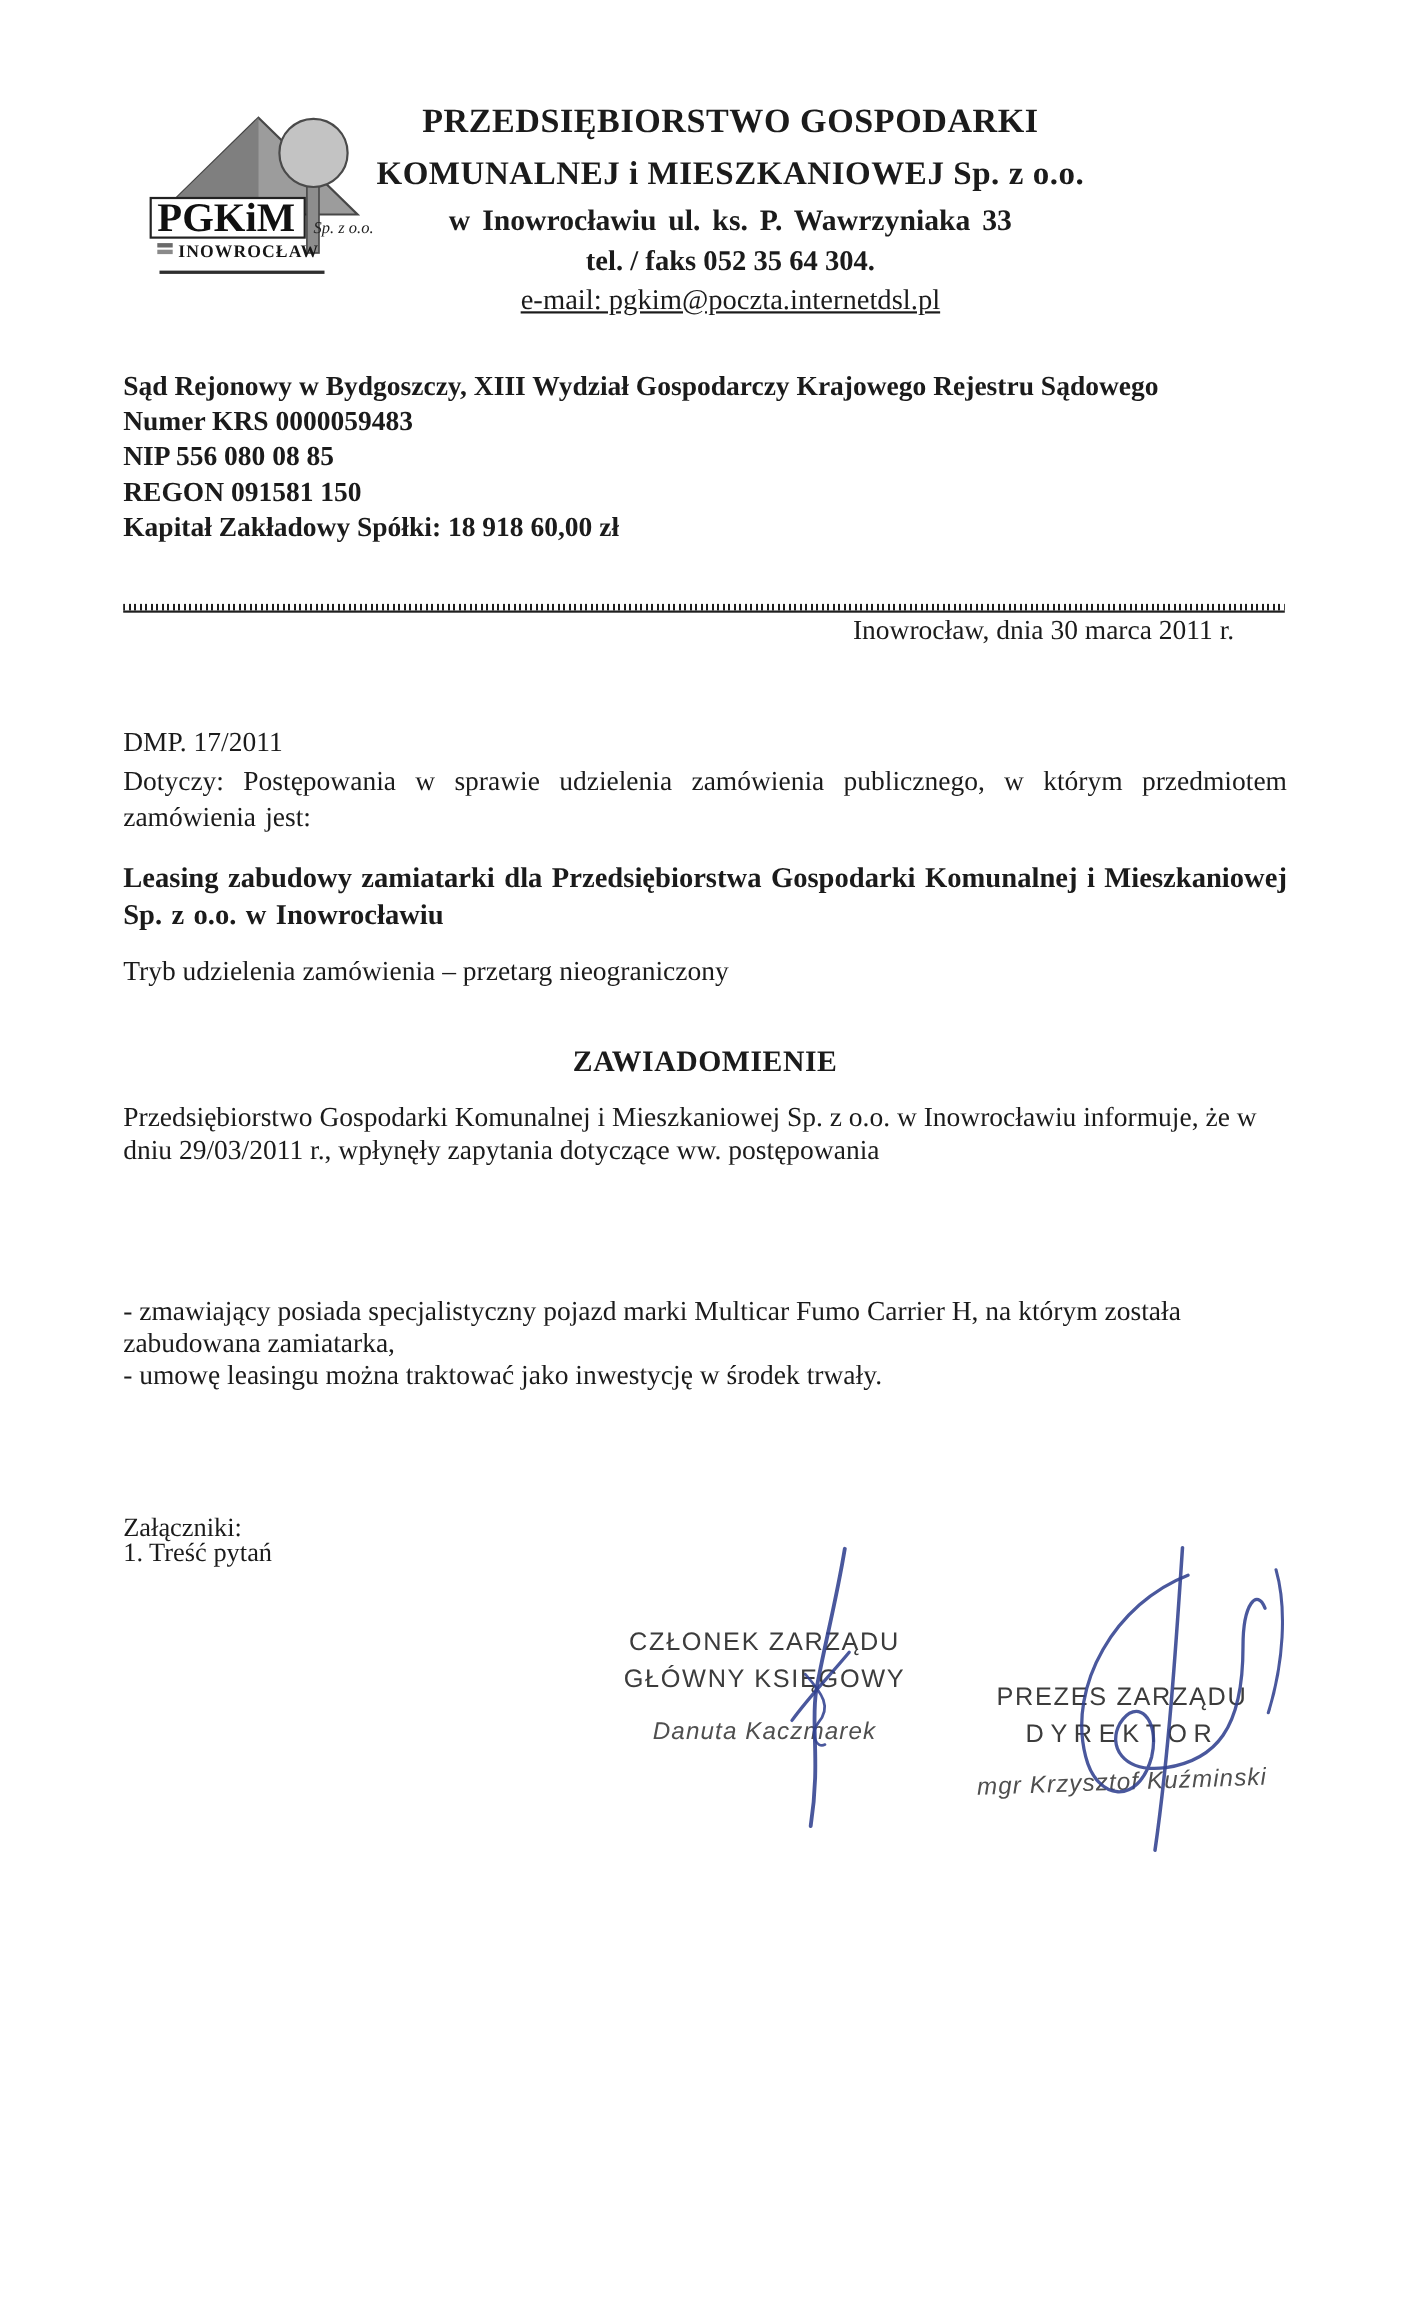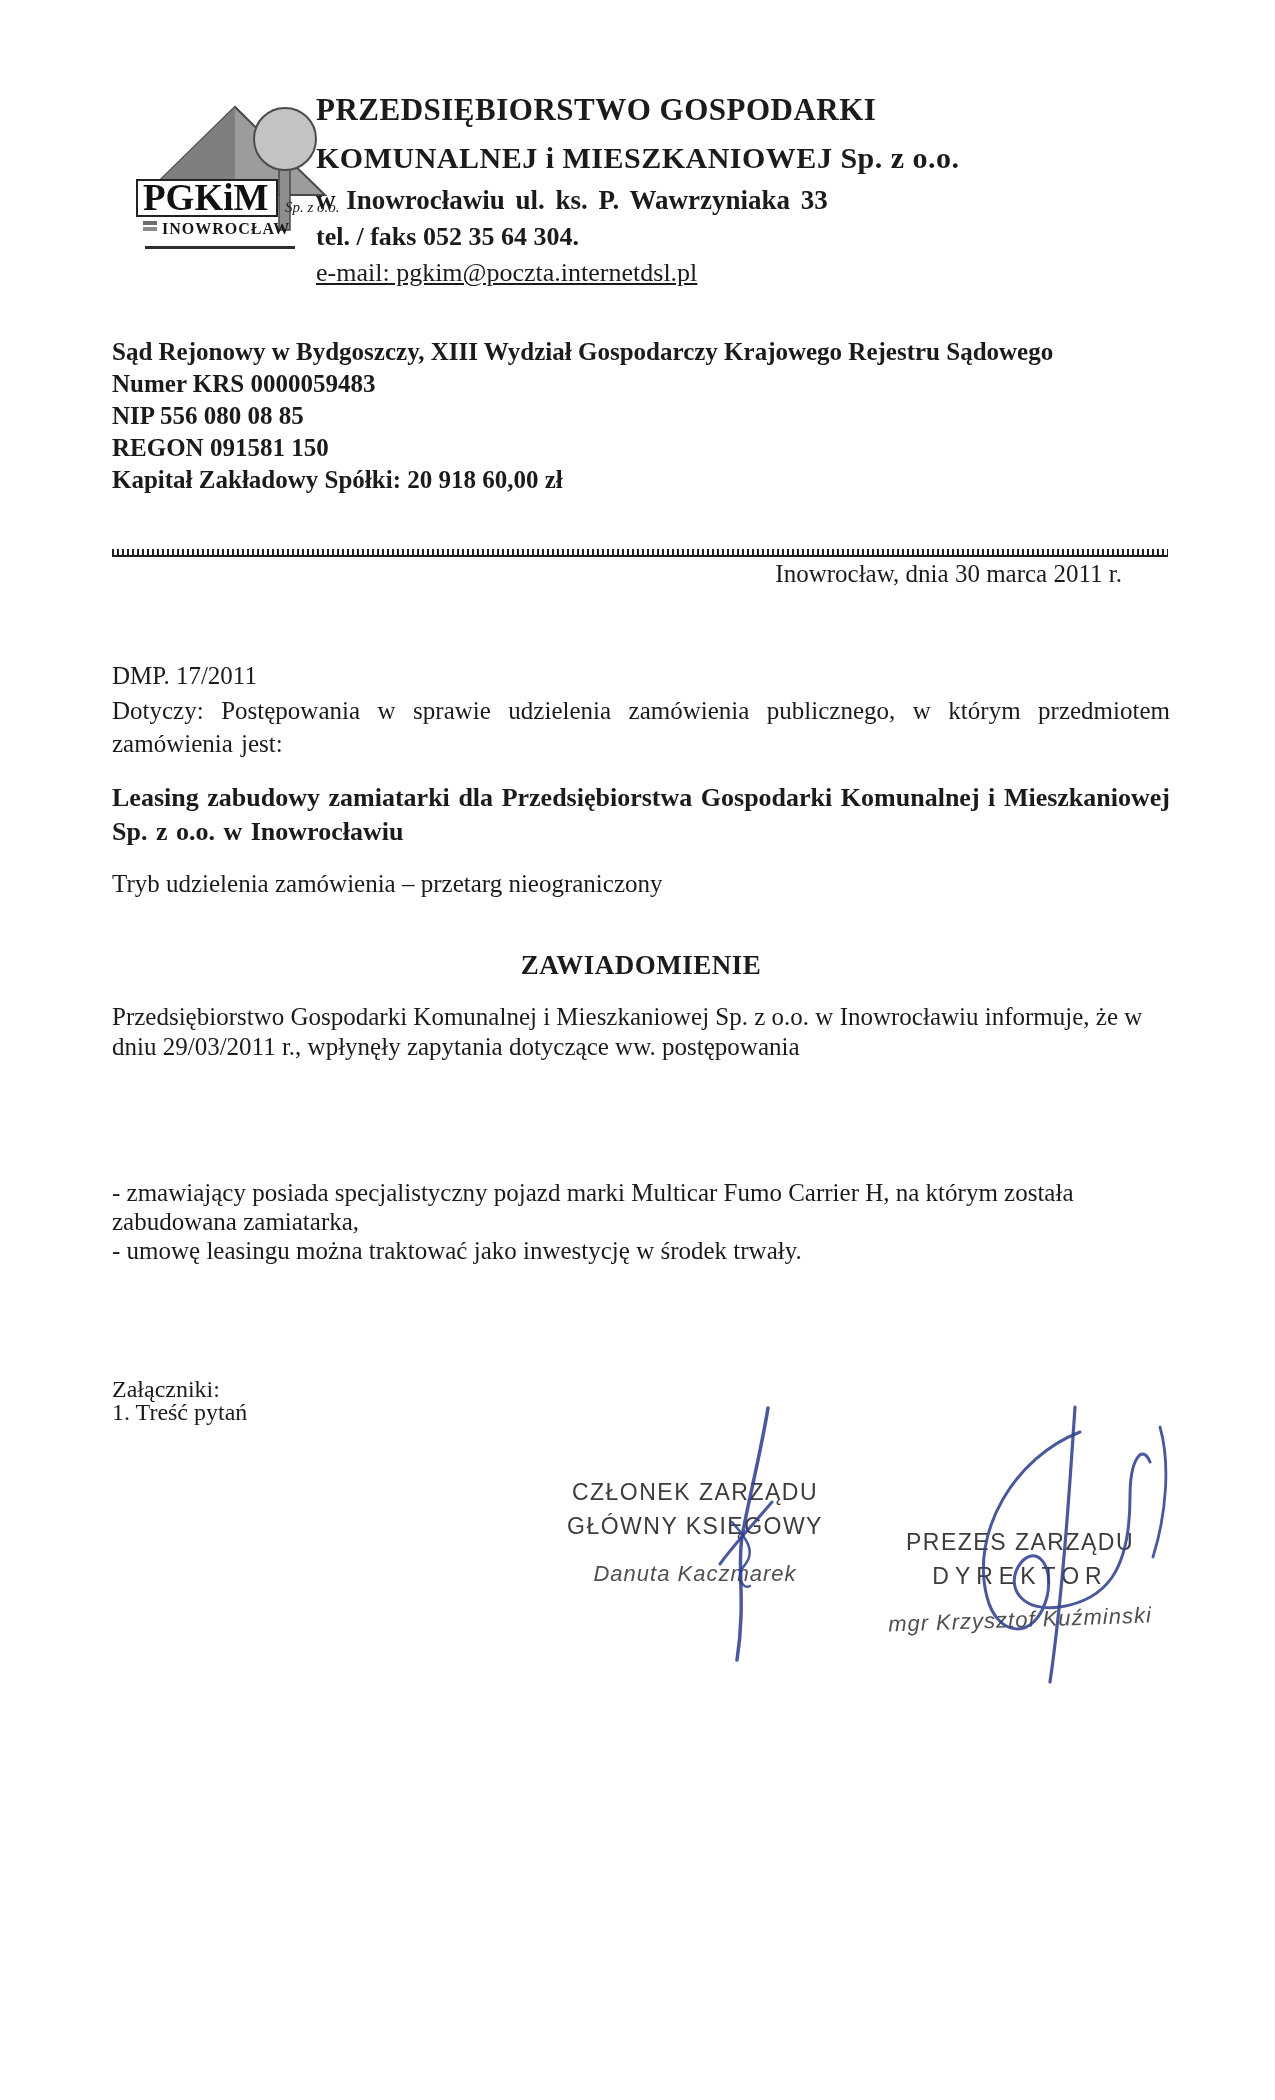--- a/index.html
+++ b/index.html
@@ -3,21 +3,21 @@
 <meta charset="utf-8">
 <style>
   html,body{margin:0;padding:0;background:#ffffff;}
   .page{
     position:relative;width:1275px;height:2100px;background:#fff;
     font-family:"Liberation Serif", serif;color:var(--ink,#1b1b1b);overflow:hidden;
   }
   .abs{position:absolute;}
 
   
-  .head-block{left:316px;top:92px;width:660px;text-align:left;}
+  .head-block{left:334px;top:92px;width:660px;text-align:center;}
   .head-l1{font-size:31px;font-weight:bold;line-height:36px;letter-spacing:.5px;}
   .head-l2{font-size:30px;font-weight:bold;line-height:35px;margin-top:12px;letter-spacing:.5px;}
   .head-l3{font-size:27px;font-weight:bold;line-height:32px;margin-top:9px;word-spacing:4px;}
   .head-l4{font-size:26px;font-weight:bold;line-height:30px;margin-top:6px;}
   .head-email{font-size:26px;line-height:30px;margin-top:6px;text-decoration:underline;}
 
   .logo-underline{left:145px;top:246px;width:150px;height:3px;background:#2f2f2f;}
 
   
   .registry{left:112px;top:336px;width:1030px;font-weight:bold;font-size:25px;line-height:32px;}
@@ -86,21 +86,21 @@
     <div class="head-l3">w Inowrocławiu ul. ks. P. Wawrzyniaka 33</div>
     <div class="head-l4">tel. / faks 052 35 64 304.</div>
     <div class="head-email">e-mail: pgkim@poczta.internetdsl.pl</div>
   </div>
 
   <div class="abs registry">
     <div>Sąd Rejonowy w Bydgoszczy, XIII Wydział Gospodarczy Krajowego Rejestru Sądowego</div>
     <div>Numer KRS 0000059483</div>
     <div>NIP 556 080 08 85</div>
     <div>REGON 091581 150</div>
-    <div>Kapitał Zakładowy Spółki: 20 918 60,00 zł</div>
+    <div>Kapitał Zakładowy Spółki: 18 918 60,00 zł</div>
   </div>
 
   <div class="abs dotted-rule"></div>
   <div class="abs dateline">Inowrocław, dnia 30 marca 2011 r.</div>
 
   <div class="abs reference">DMP. 17/2011</div>
   <div class="abs regarding">Dotyczy: Postępowania w sprawie udzielenia zamówienia publicznego, w którym przedmiotem zamówienia jest:</div>
   <div class="abs subject">Leasing zabudowy zamiatarki dla Przedsiębiorstwa Gospodarki Komunalnej i Mieszkaniowej Sp. z  o.o. w Inowrocławiu</div>
   <div class="abs procedure">Tryb udzielenia zamówienia – przetarg nieograniczony</div>
 

